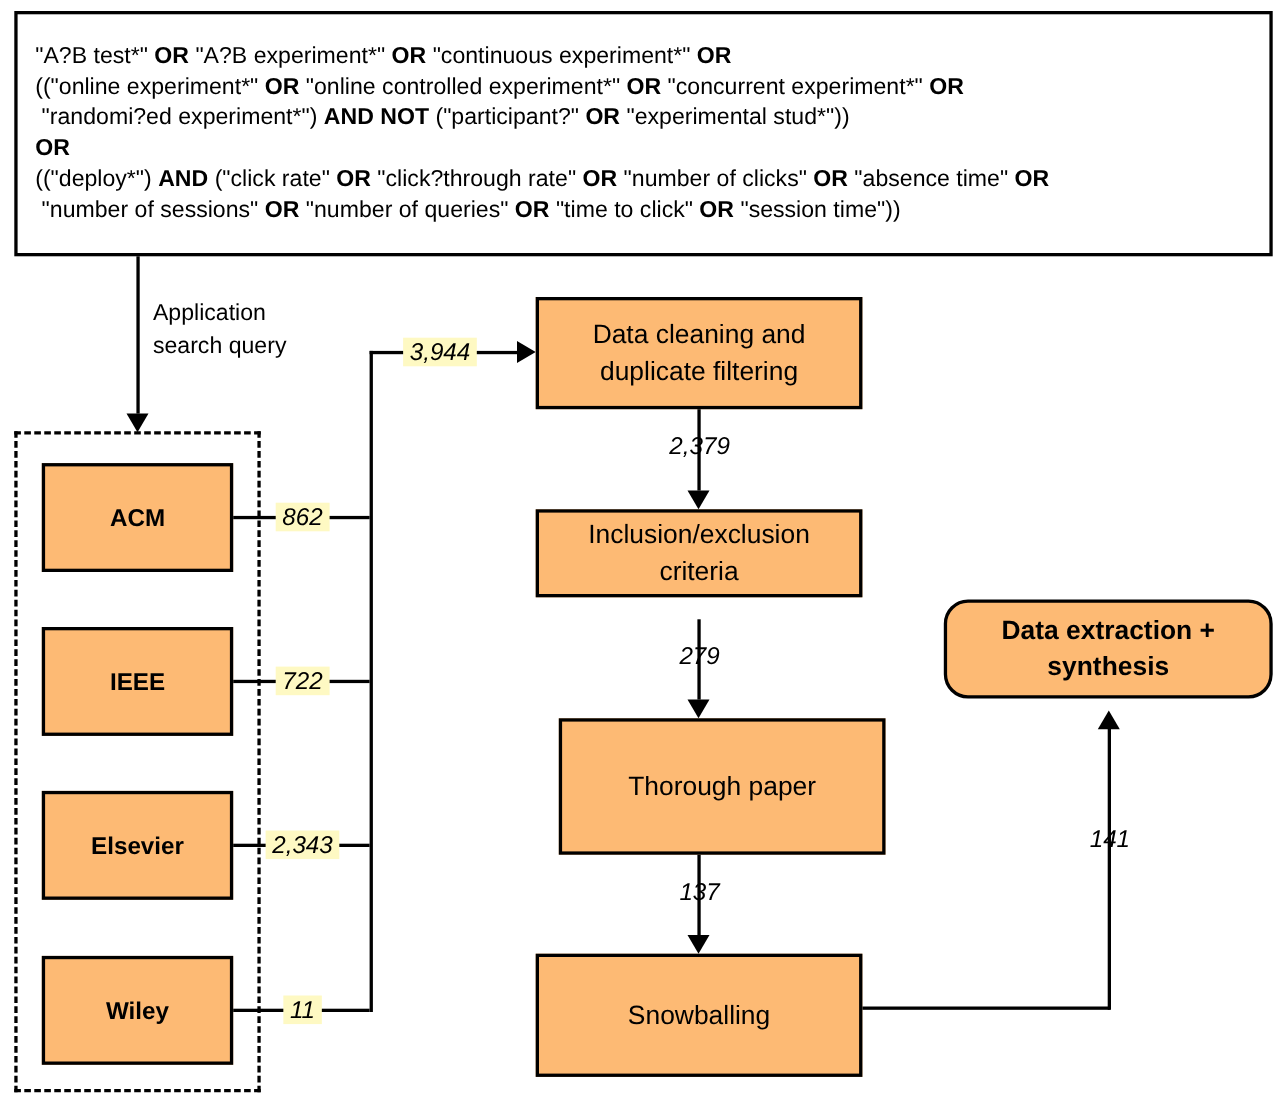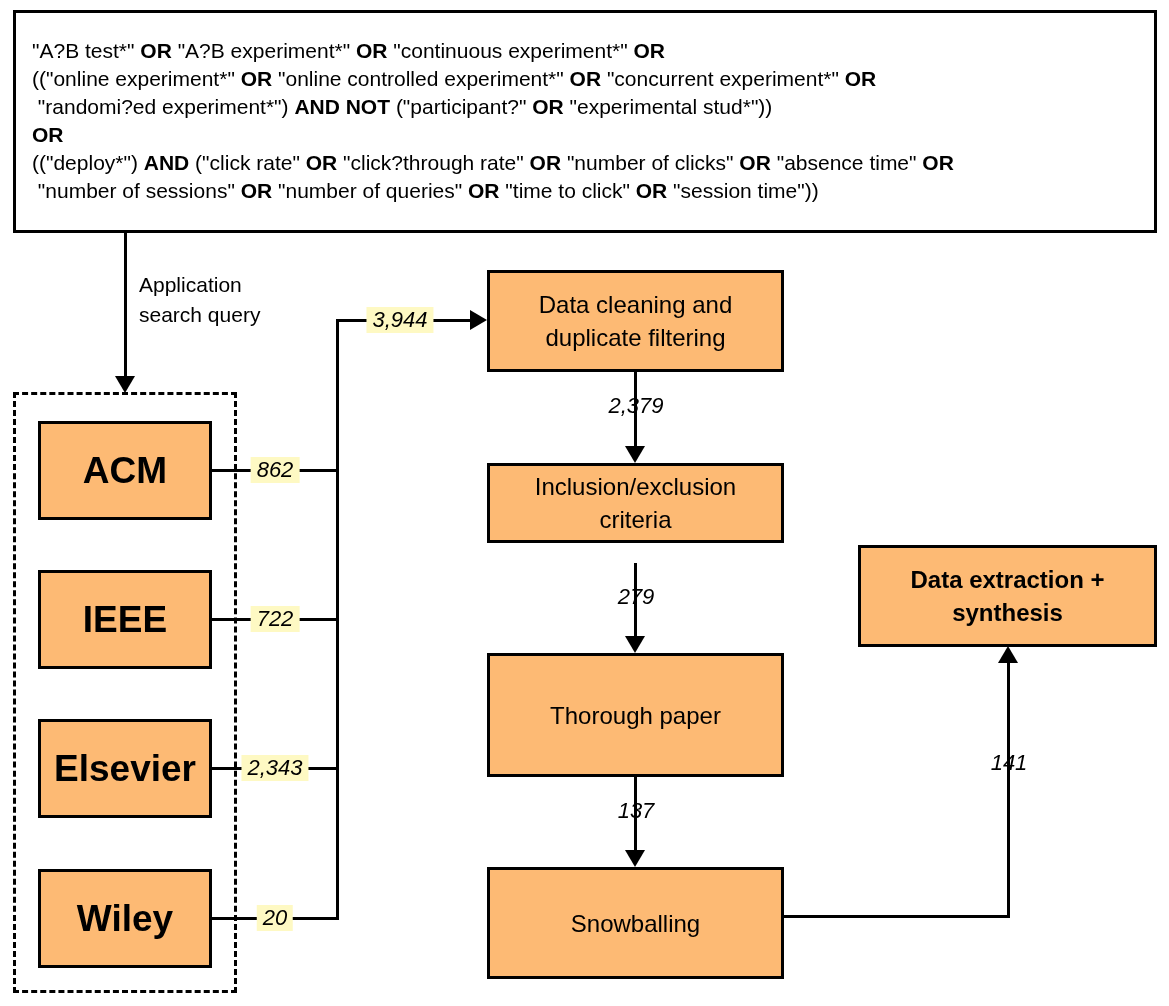--- a/index.html
+++ b/index.html
@@ -6,21 +6,21 @@
   body{
     width:1169px;height:1006px;position:relative;background:#fff;color:#000;
     font-family:"Liberation Sans", sans-serif;overflow:hidden;
   }
   .box{
     position:absolute;box-sizing:border-box;border:3px solid #000;background:#fdba74;
     display:flex;flex-direction:column;justify-content:center;align-items:center;
     text-align:center;
   }
   .step-box{width:297px;left:487px;font-size:24px;line-height:33px;}
-  .src-box{left:38px;width:174px;height:99px;font-weight:bold;font-size:37px;}
+  .src-box{left:38px;width:174px;height:99px;font-weight:bold;font-size:22px;}
   .hline{position:absolute;height:3px;background:#000;}
   .vline{position:absolute;width:3px;background:#000;}
   .arr{position:absolute;width:0;height:0;}
   .arr-down{border-left:10px solid transparent;border-right:10px solid transparent;border-top:17px solid #000;}
   .arr-up{border-left:10px solid transparent;border-right:10px solid transparent;border-bottom:17px solid #000;}
   .arr-right{border-top:10px solid transparent;border-bottom:10px solid transparent;border-left:17px solid #000;}
   .num{
     position:absolute;font-style:italic;font-size:22px;z-index:5;
     transform:translate(-50%,-50%);white-space:nowrap;
   }
@@ -76,56 +76,56 @@
 </div>
 
 <div class="hline" style="left:212px;top:469px;width:124px;"></div>
 <div class="hline" style="left:212px;top:618px;width:124px;"></div>
 <div class="hline" style="left:212px;top:767px;width:124px;"></div>
 <div class="hline" style="left:212px;top:917px;width:124px;"></div>
 
 <div class="num num-bg" style="left:275px;top:470px;">862</div>
 <div class="num num-bg" style="left:275px;top:619px;">722</div>
 <div class="num num-bg" style="left:275px;top:768px;">2,343</div>
-<div class="num num-bg" style="left:275px;top:918px;">20</div>
+<div class="num num-bg" style="left:275px;top:918px;">11</div>
 
 <div class="vline" style="left:336px;top:319px;height:601px;"></div>
 
 <div class="hline" style="left:336px;top:319px;width:136px;"></div>
 <div class="arr arr-right" style="left:470px;top:310px;"></div>
 <div class="num num-bg" style="left:400px;top:320px;">3,944</div>
 
 <div class="box step-box" style="top:270px;height:102px;">
   <div>Data cleaning and</div>
   <div>duplicate filtering</div>
 </div>
 <div class="box step-box" style="top:463px;height:80px;">
   <div>Inclusion/exclusion</div>
   <div>criteria</div>
 </div>
-<div class="box step-box" style="top:653px;height:124px;">
+<div class="box step-box" style="top:653px;height:124px;margin-left:21px;">
   <div>Thorough paper</div>
 </div>
 <div class="box step-box" style="top:867px;height:112px;">
   <div>Snowballing</div>
 </div>
 
 <div class="vline" style="left:634px;top:372px;height:74px;"></div>
 <div class="arr arr-down" style="left:625px;top:446px;"></div>
 <div class="num" style="left:636px;top:406px;">2,379</div>
 
 <div class="vline" style="left:634px;top:563px;height:73px;"></div>
 <div class="arr arr-down" style="left:625px;top:636px;"></div>
 <div class="num" style="left:636px;top:597px;">279</div>
 
 <div class="vline" style="left:634px;top:777px;height:73px;"></div>
 <div class="arr arr-down" style="left:625px;top:850px;"></div>
 <div class="num" style="left:636px;top:811px;">137</div>
 
-<div class="box" style="left:858px;top:545px;width:299px;height:102px;font-weight:bold;font-size:24px;line-height:33px;">
+<div class="box" style="left:858px;top:545px;width:299px;height:90px;font-weight:bold;font-size:24px;line-height:33px;border-radius:22px;">
   <div>Data extraction +</div>
   <div>synthesis</div>
 </div>
 
 <div class="hline" style="left:784px;top:915px;width:225px;"></div>
 <div class="vline" style="left:1007px;top:661px;height:257px;"></div>
 <div class="arr arr-up" style="left:998px;top:646px;"></div>
 <div class="num" style="left:1009px;top:763px;">141</div>
 
 </body></html>

